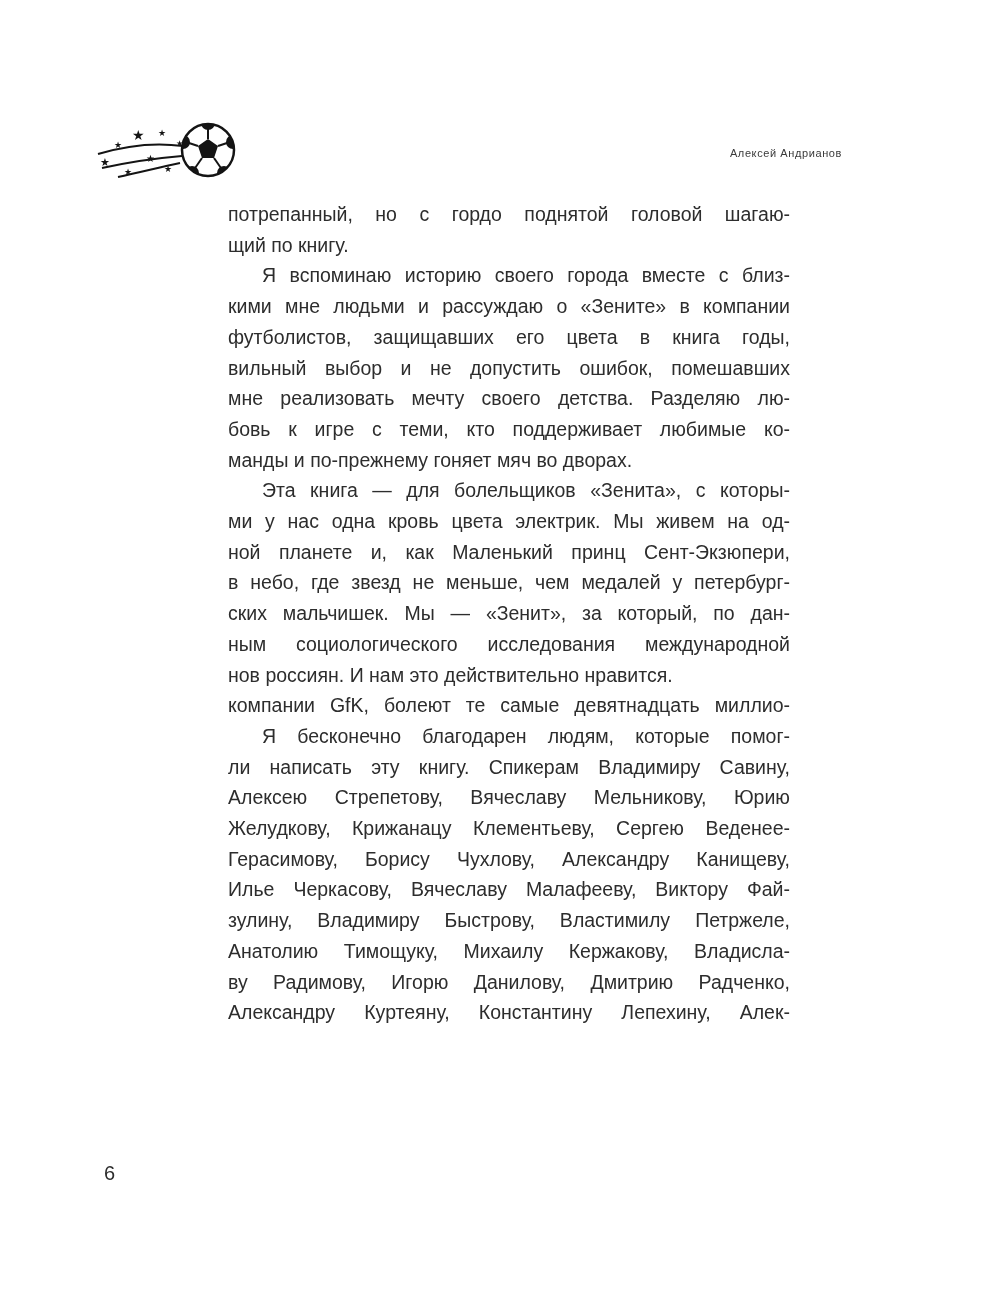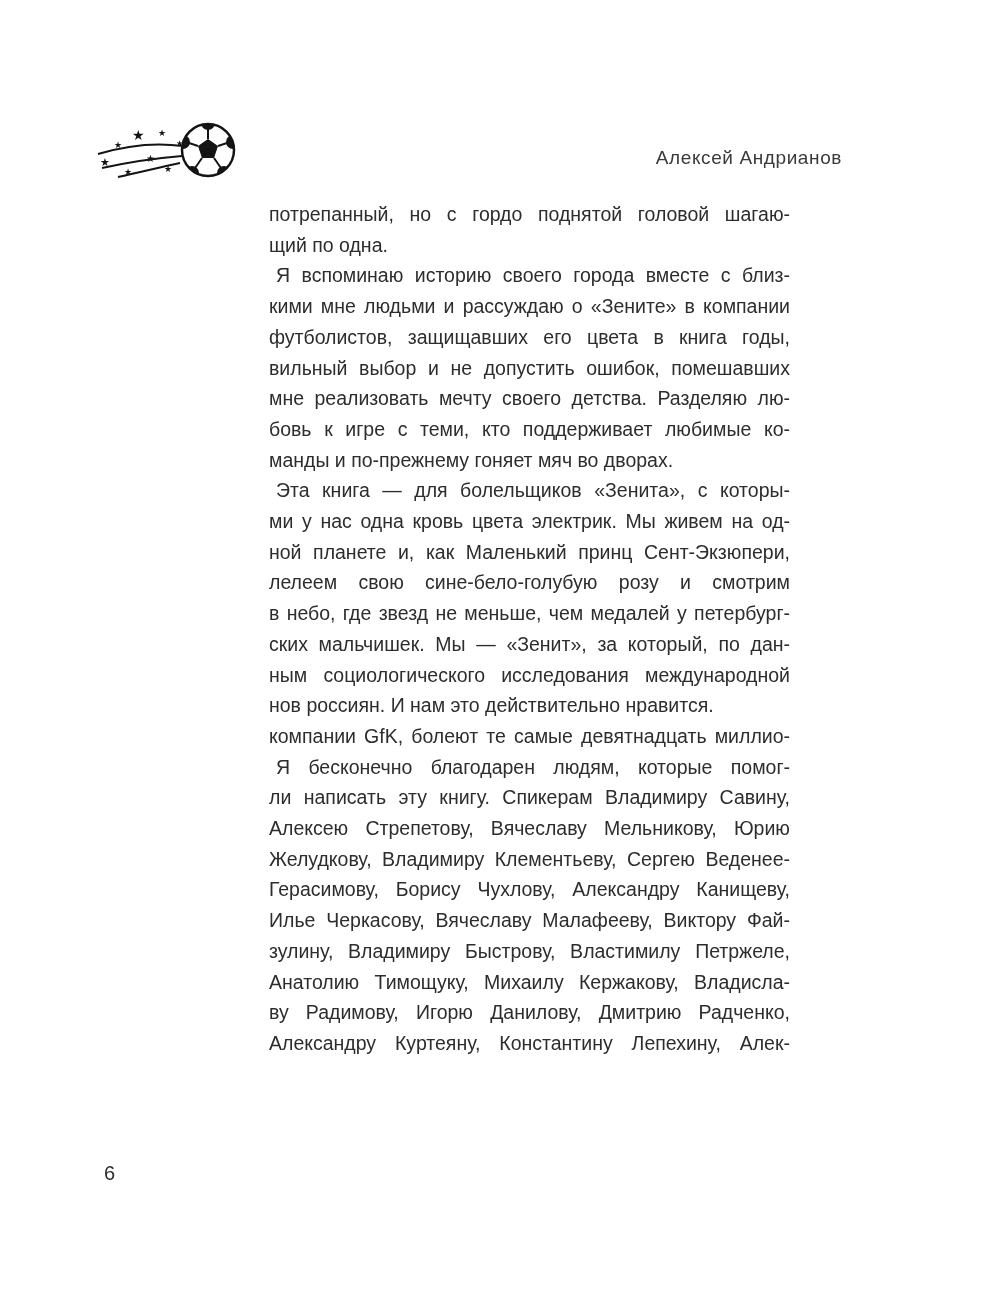--- a/index.html
+++ b/index.html
@@ -15,40 +15,39 @@
     background: #ffffff;
   }
   .logo {
     position: absolute;
     left: 96px; top: 112px;
     width: 150px; height: 80px;
   }
   .header-author {
     position: absolute;
     top: 147px; right: 144px;
-    font-size: 19px;
+    font-size: 11px;
     letter-spacing: 0.6px;
     color: #3a3a3a;
     white-space: nowrap;
   }
   .text-block {
     position: absolute;
     left: 228px; top: 199px;
     width: 562px;
     color: #2d2d2d;
     font-size: 19.5px;
   }
   .line {
     line-height: 30.7px;
     text-align: justify;
     text-align-last: justify;
-    margin-left: 41px;
   }
   .line.endline { text-align-last: left; }
-  .line.indent { margin-left: 48px; }
+  .line.indent { margin-left: 34px; }
   .page-number {
     position: absolute;
     left: 104px; top: 1162px;
     font-size: 20px;
     color: #2d2d2d;
   }
 </style>
 </head>
 <body>
 
@@ -95,41 +94,40 @@
         <circle cx="96" cy="61" r="7" fill="#141414"></circle>
         <circle cx="87" cy="30" r="7" fill="#141414"></circle>
       </g>
     </g>
   </svg>
 
   <div class="header-author">Алексей Андрианов</div>
 
   <div class="text-block">
       <div class="line">потрепанный, но с гордо поднятой головой шагаю-</div>
-      <div class="line endline">щий по одна.</div>
+      <div class="line endline">щий по книгу.</div>
       <div class="line indent">Я вспоминаю историю своего города вместе с близ-</div>
       <div class="line">кими мне людьми и рассуждаю о «Зените» в компании</div>
       <div class="line">футболистов, защищавших его цвета в книга годы,</div>
       <div class="line">вильный выбор и не допустить ошибок, помешавших</div>
       <div class="line">мне реализовать мечту своего детства. Разделяю лю-</div>
       <div class="line">бовь к игре с теми, кто поддерживает любимые ко-</div>
       <div class="line endline">манды и по-прежнему гоняет мяч во дворах.</div>
       <div class="line indent">Эта книга — для болельщиков «Зенита», с которы-</div>
       <div class="line">ми у нас одна кровь цвета электрик. Мы живем на од-</div>
       <div class="line">ной планете и, как Маленький принц Сент-Экзюпери,</div>
-      <div class="line">лелеем свою сине-бело-голубую розу и смотрим</div>
       <div class="line">в небо, где звезд не меньше, чем медалей у петербург-</div>
       <div class="line">ских мальчишек. Мы — «Зенит», за который, по дан-</div>
       <div class="line">ным социологического исследования международной</div>
       <div class="line endline">нов россиян. И нам это действительно нравится.</div>
       <div class="line">компании GfK, болеют те самые девятнадцать миллио-</div>
       <div class="line indent">Я бесконечно благодарен людям, которые помог-</div>
       <div class="line">ли написать эту книгу. Спикерам Владимиру Савину,</div>
       <div class="line">Алексею Стрепетову, Вячеславу Мельникову, Юрию</div>
-      <div class="line">Желудкову, Владимиру Клементьеву, Сергею Веденее-</div>
+      <div class="line">Желудкову, Крижанацу Клементьеву, Сергею Веденее-</div>
       <div class="line">Герасимову, Борису Чухлову, Александру Канищеву,</div>
       <div class="line">Илье Черкасову, Вячеславу Малафееву, Виктору Фай-</div>
       <div class="line">зулину, Владимиру Быстрову, Властимилу Петржеле,</div>
       <div class="line">Анатолию Тимощуку, Михаилу Кержакову, Владисла-</div>
       <div class="line">ву Радимову, Игорю Данилову, Дмитрию Радченко,</div>
       <div class="line">Александру Куртеяну, Константину Лепехину, Алек-</div>
     </div>
 
   <div class="page-number">6</div>
 

